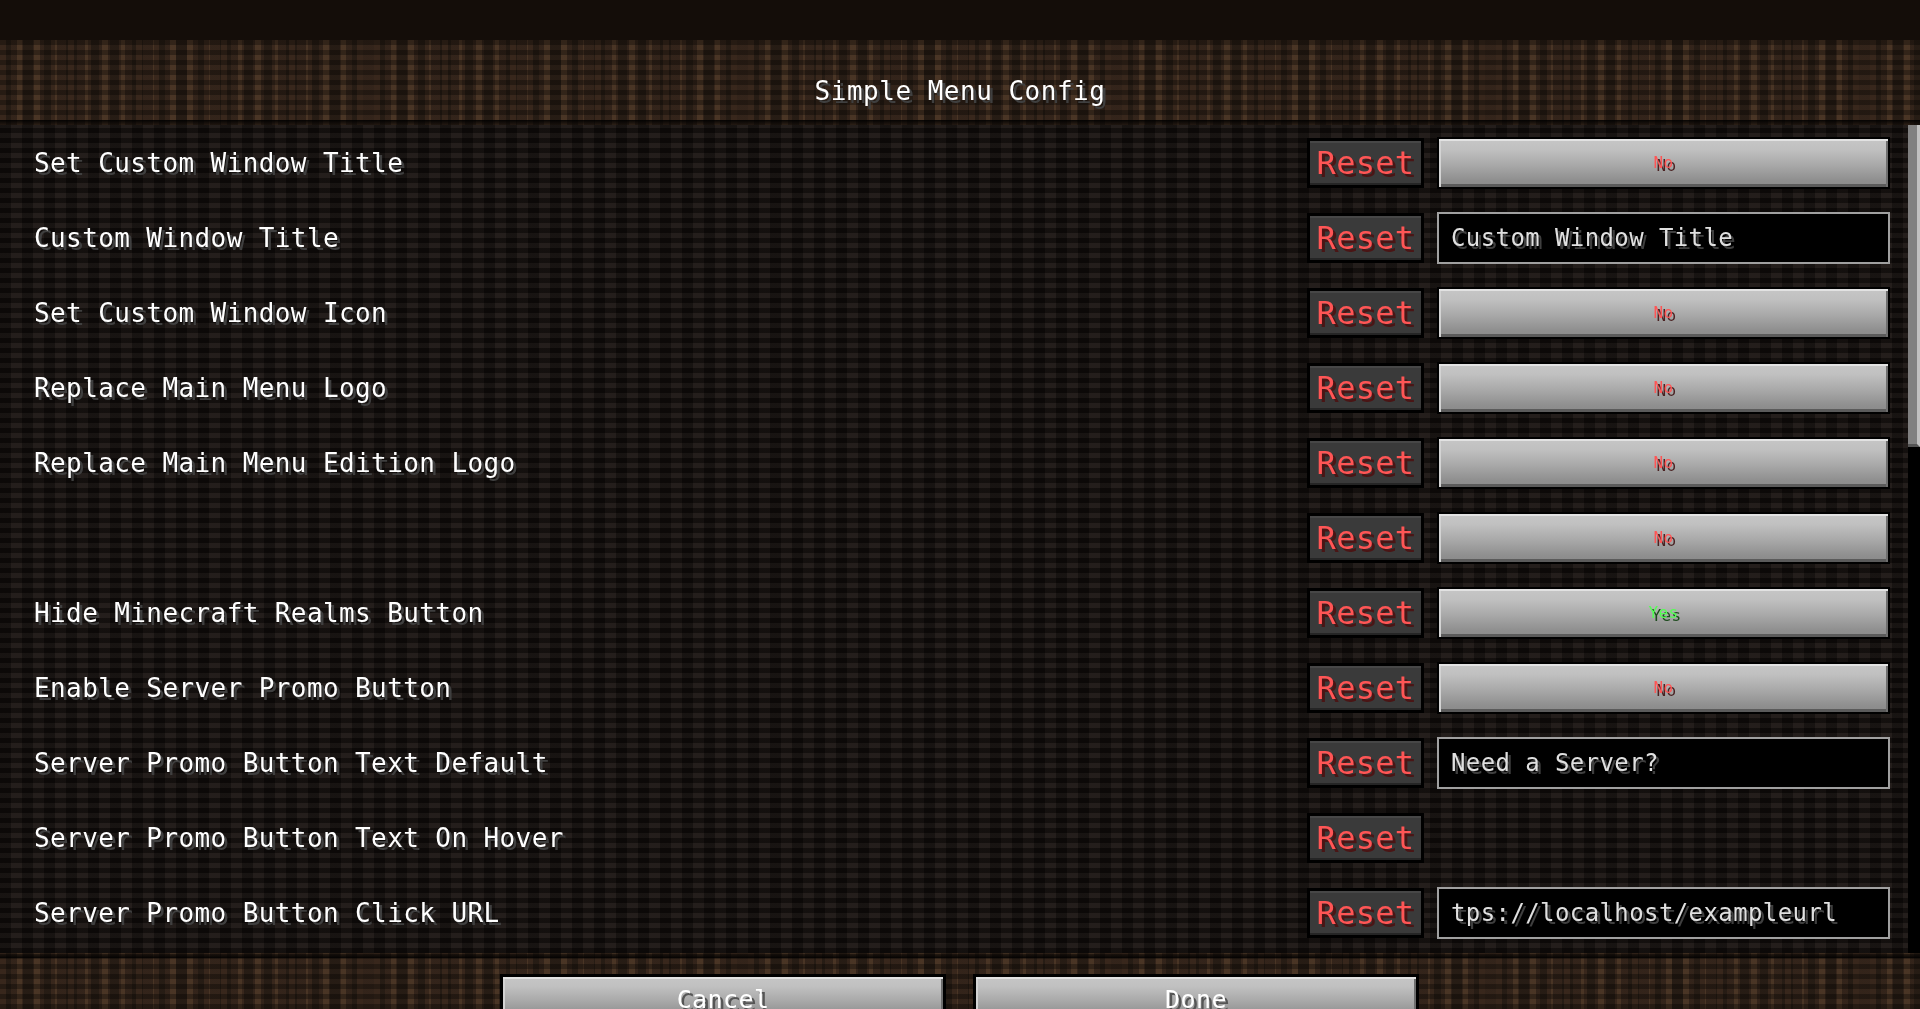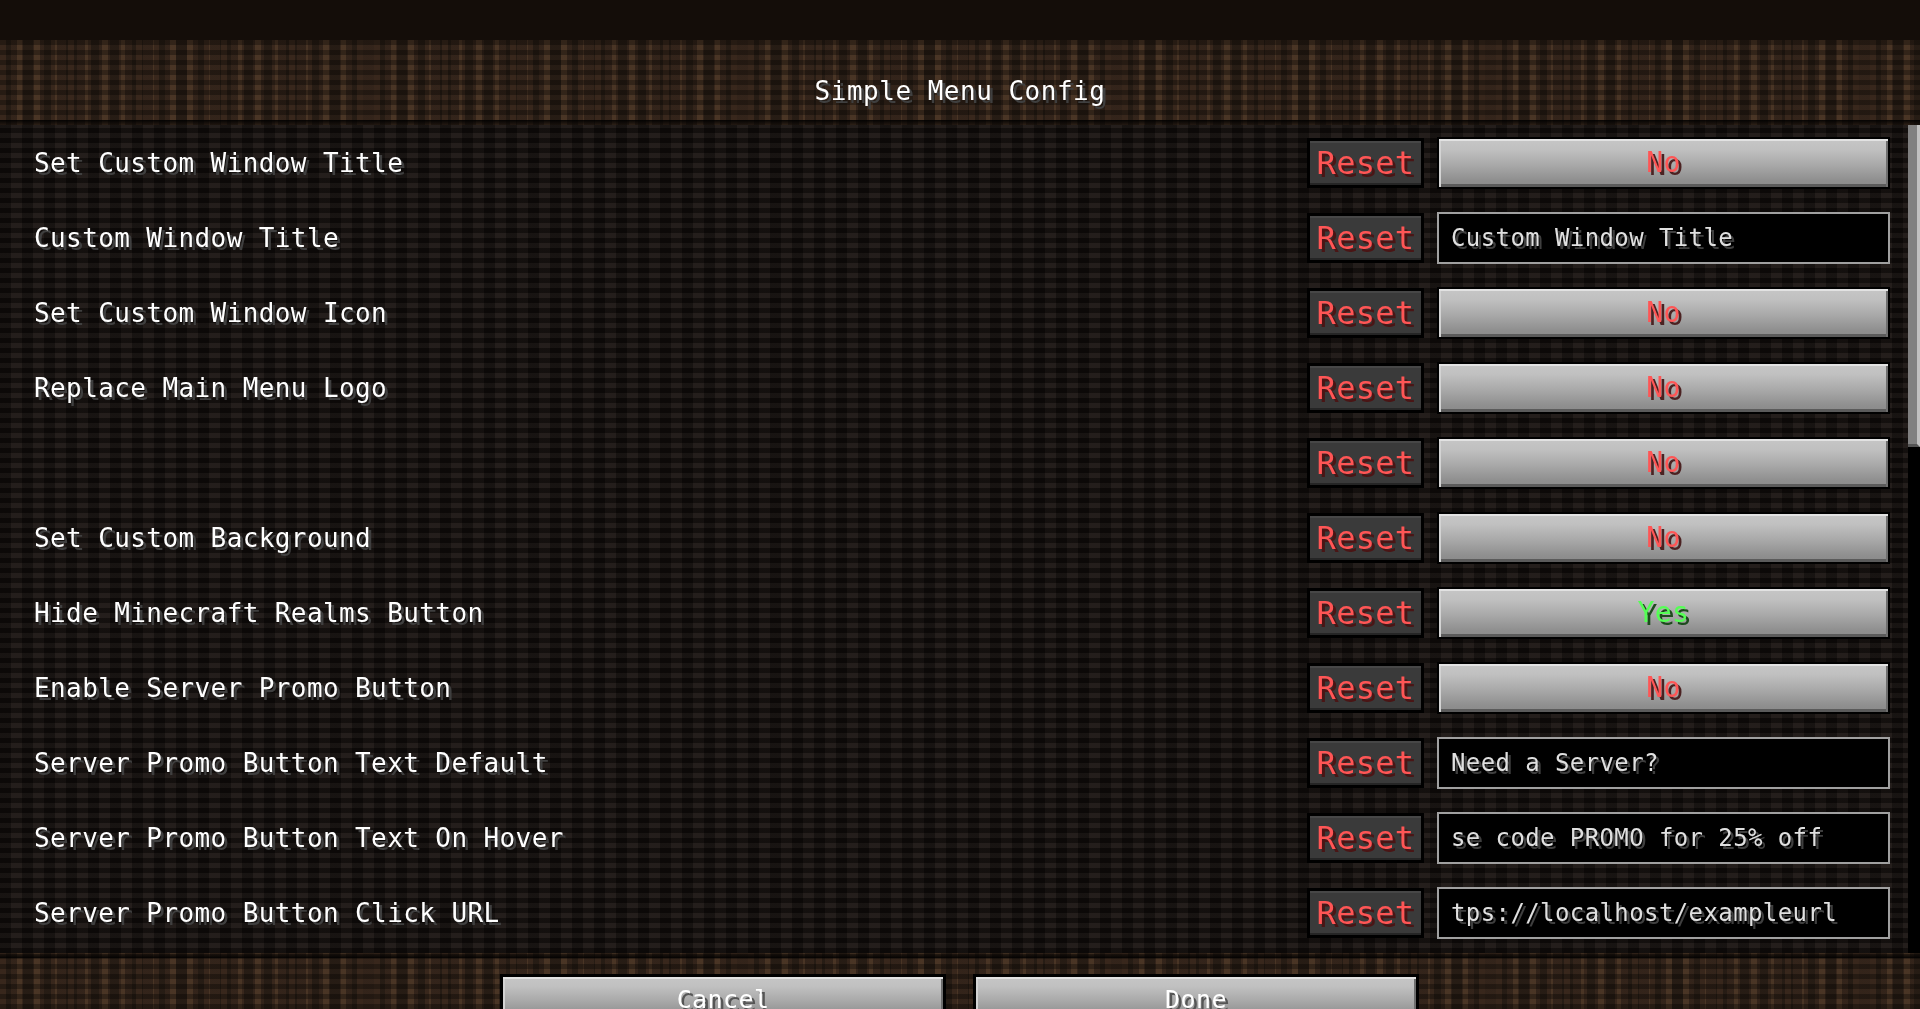--- a/index.html
+++ b/index.html
@@ -139,21 +139,21 @@
     display: flex;
     align-items: center;
     justify-content: center;
     position: relative;
     box-shadow: inset 0 2px 0 #e2e2e2,
                 inset 2px 0 0 #d3d3d3,
                 inset -2px 0 0 #6e6e6e,
                 inset 0 -3px 0 #5b5b5b;
   }
   .toggle-btn .lbl {
-    font-size: 28px;
+    font-size: 16px;
     letter-spacing: 0.4px;
     text-shadow: 3px 3px 0 rgba(60,60,60,0.55);
   }
   .toggle-btn .lbl.val-no  { color: #ff5555; text-shadow: 3px 3px 0 #4b2222; }
   .toggle-btn .lbl.val-yes { color: #55ff55; text-shadow: 3px 3px 0 #1d4b1d; }
 
   
   .text-field {
     width: 100%;
     height: 100%;
@@ -286,32 +286,32 @@
         <span class="lbl">Reset</span>
       </div>
       <div class="value-widget">
         <div class="toggle-btn">
           <span class="lbl val-no">No</span>
         </div>
       </div>
     </div>
 
     <div class="row">
-      <div class="reset-btn">
-        <span class="lbl">Reset</span>
-      </div>
-      <div class="value-widget">
-        <div class="toggle-btn">
-          <span class="lbl val-no">No</span>
-        </div>
-      </div>
-    </div>
-
-    <div class="row">
-      <div class="row-label">Set Custom Background</div>
+      <div class="row-label">Replace Main Menu Edition Logo</div>
+      <div class="reset-btn">
+        <span class="lbl">Reset</span>
+      </div>
+      <div class="value-widget">
+        <div class="toggle-btn">
+          <span class="lbl val-no">No</span>
+        </div>
+      </div>
+    </div>
+
+    <div class="row">
       <div class="reset-btn">
         <span class="lbl">Reset</span>
       </div>
       <div class="value-widget">
         <div class="toggle-btn">
           <span class="lbl val-no">No</span>
         </div>
       </div>
     </div>
 
@@ -348,25 +348,20 @@
         <div class="text-field">
           <span class="lbl">Need a Server?</span>
         </div>
       </div>
     </div>
 
     <div class="row">
       <div class="row-label">Server Promo Button Text On Hover</div>
       <div class="reset-btn">
         <span class="lbl">Reset</span>
-      </div>
-      <div class="value-widget">
-        <div class="text-field">
-          <span class="lbl">se code PROMO for 25% off</span>
-        </div>
       </div>
     </div>
 
     <div class="row">
       <div class="row-label">Server Promo Button Click URL</div>
       <div class="reset-btn">
         <span class="lbl">Reset</span>
       </div>
       <div class="value-widget">
         <div class="text-field">

